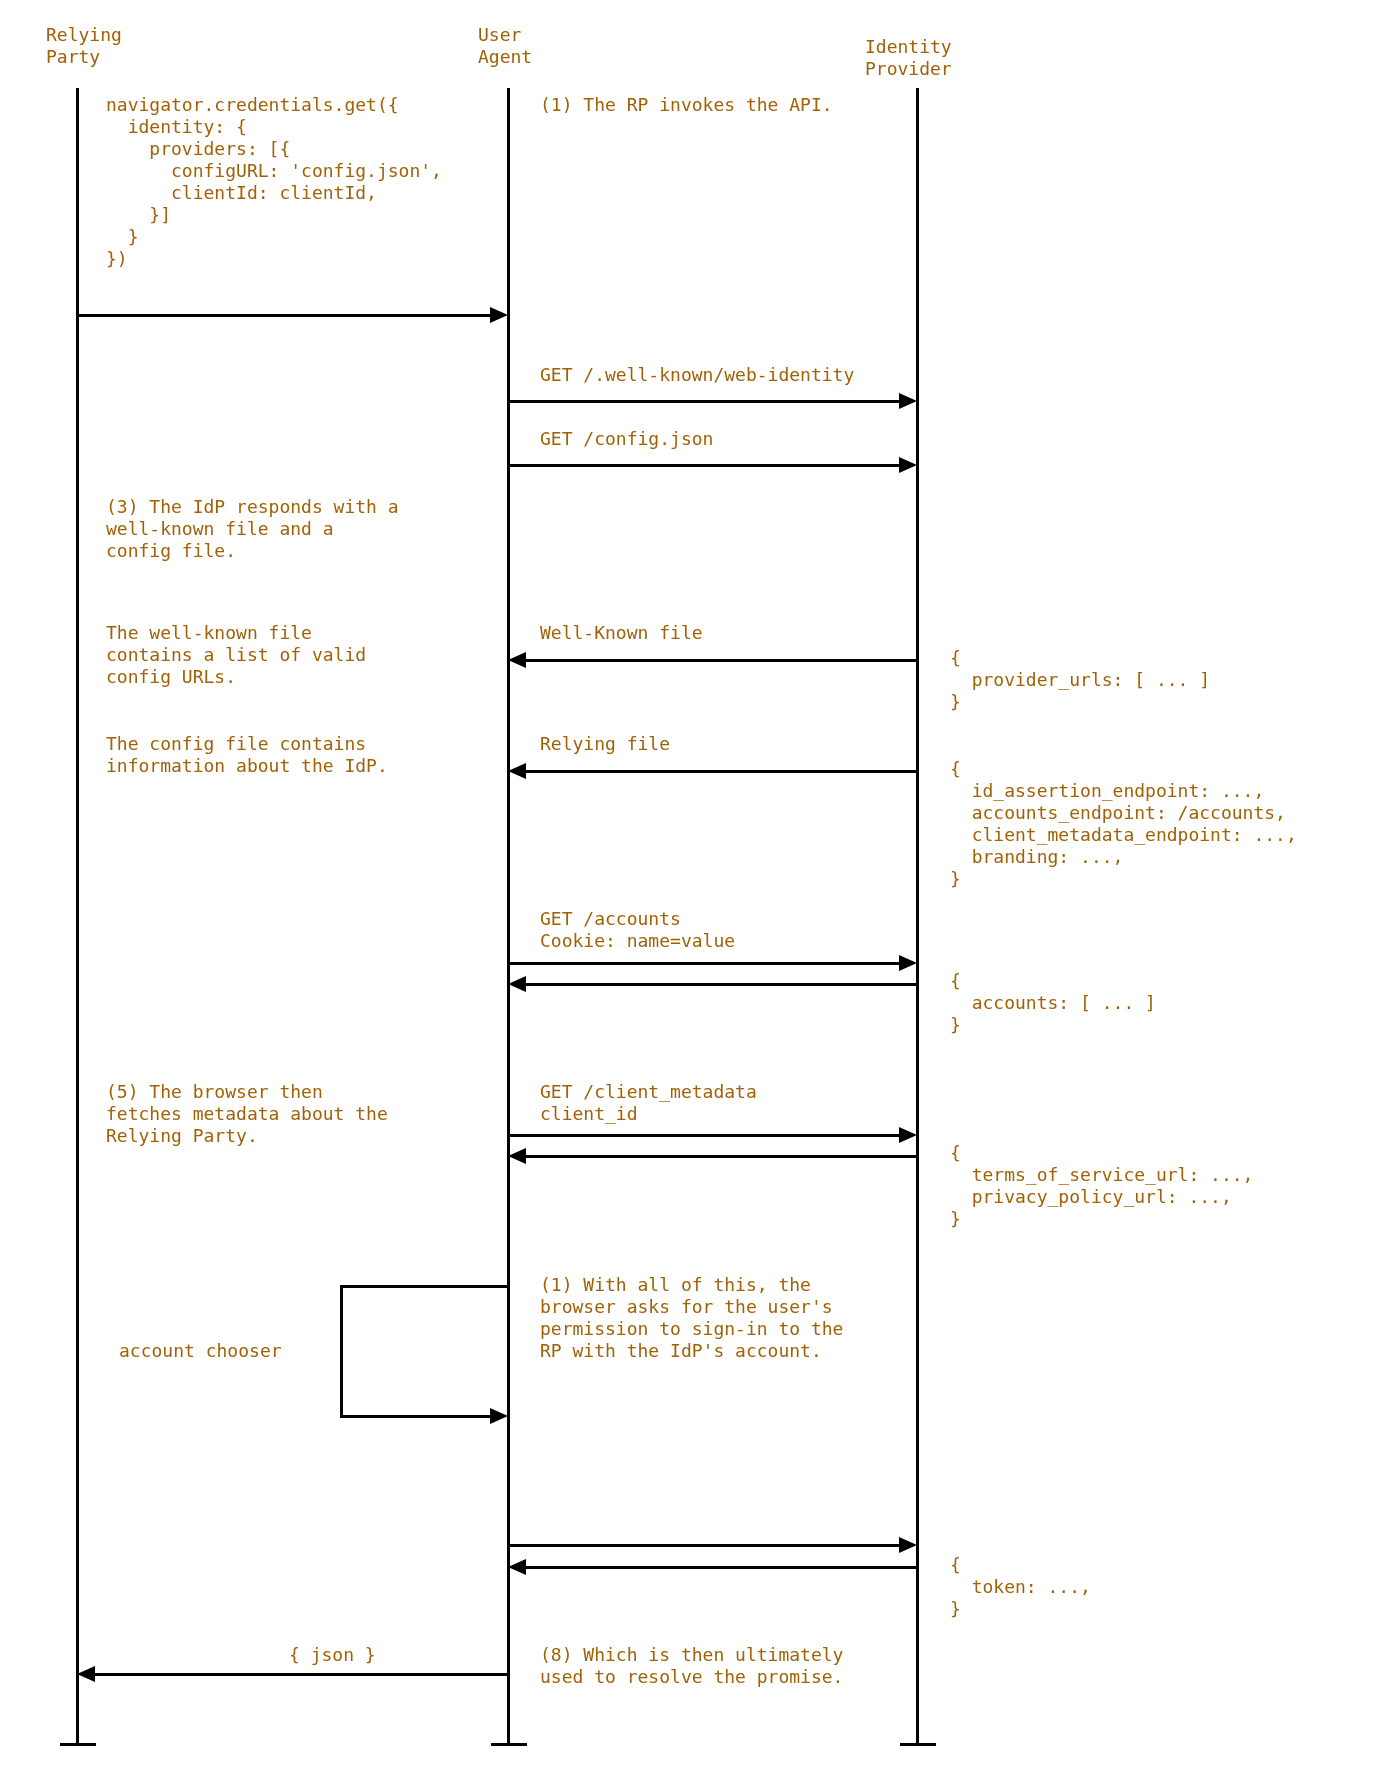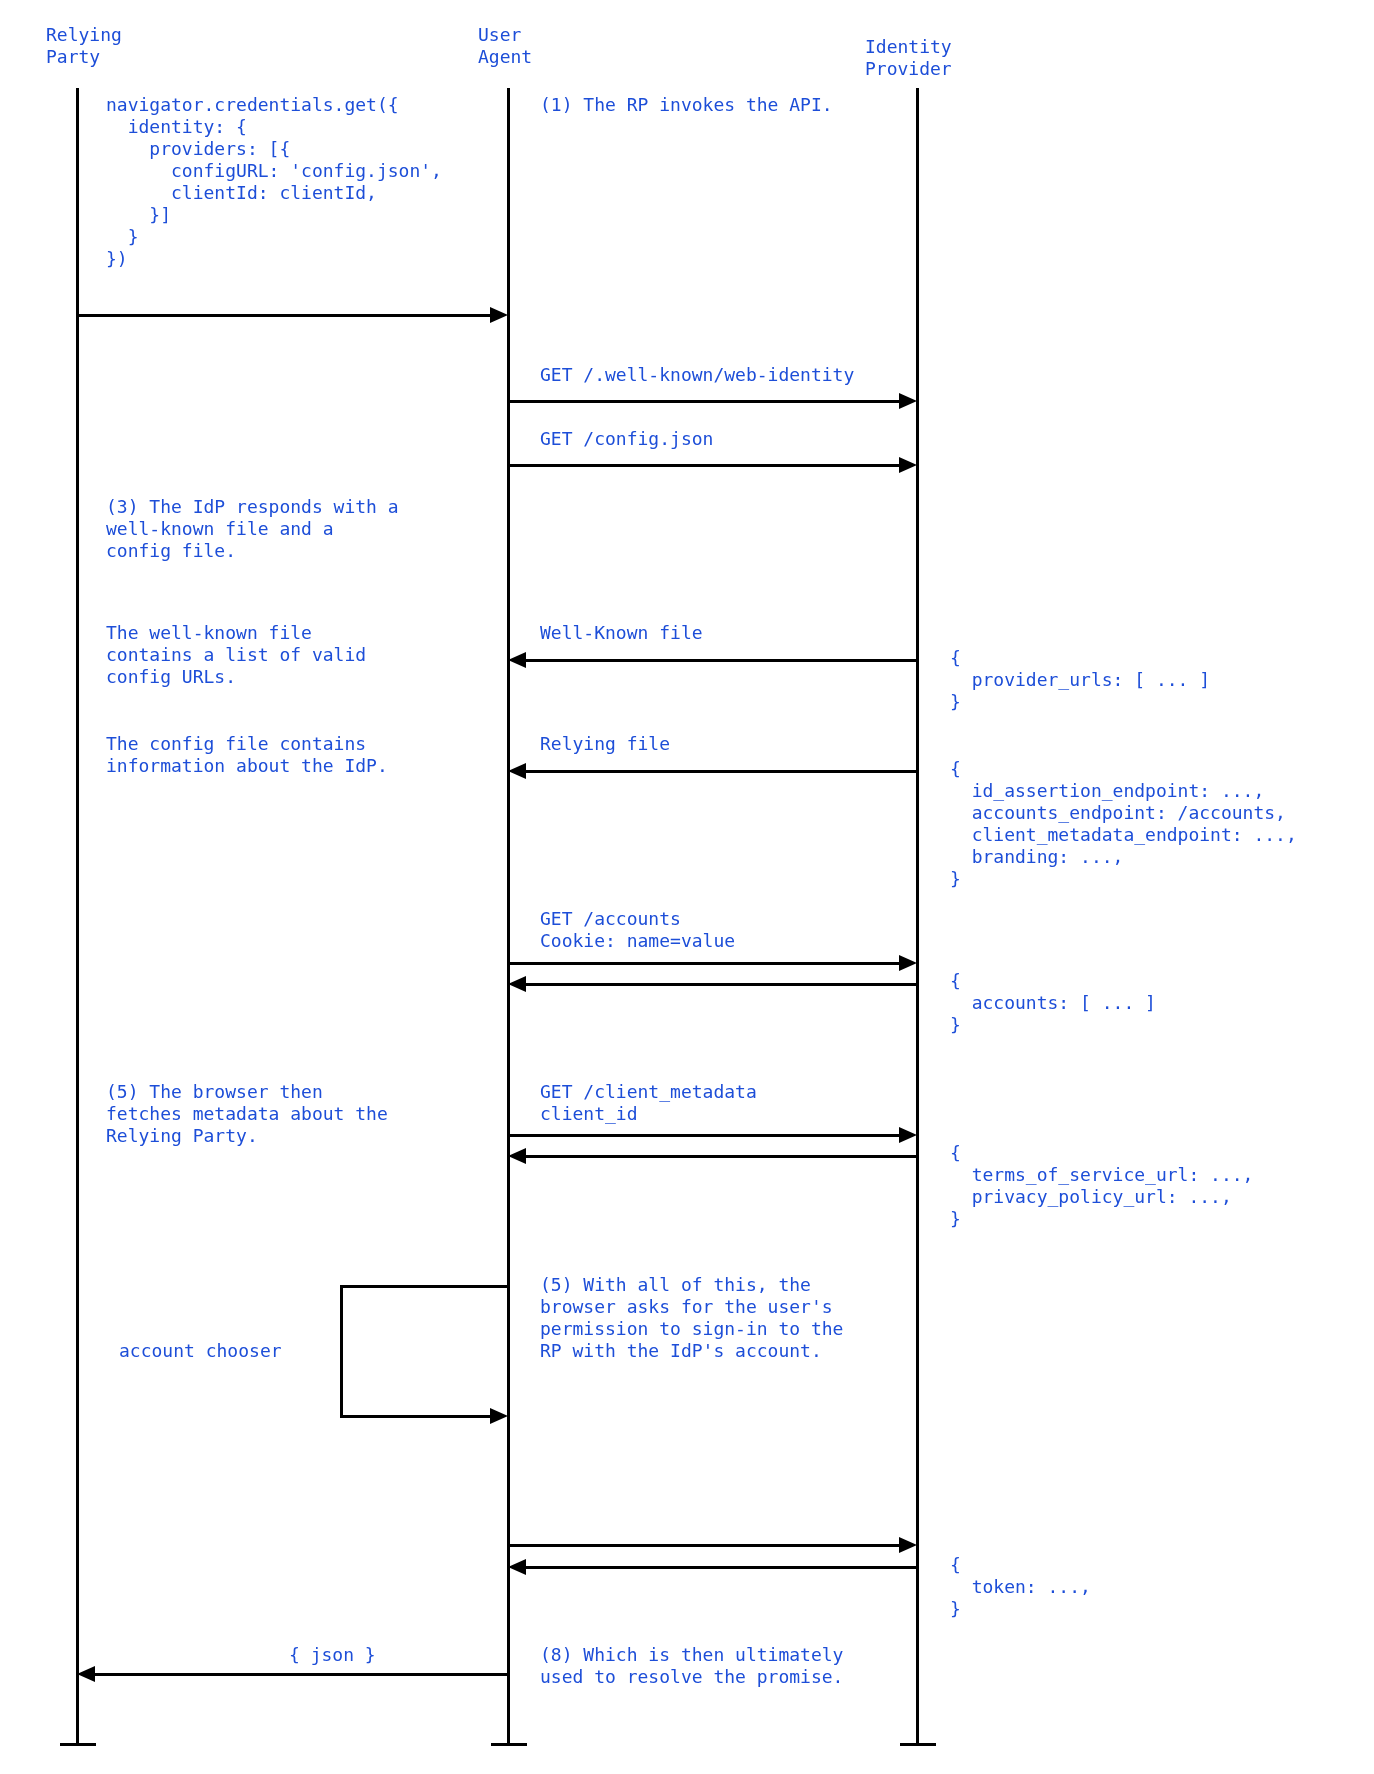--- a/index.html
+++ b/index.html
@@ -1,21 +1,21 @@
 <!DOCTYPE html>
 <html><head>
 <meta charset="utf-8">
 <style>
   html,body{margin:0;padding:0;background:#ffffff;}
   #stage{
     position:relative;
     width:1374px;height:1774px;
     background:#ffffff;
     font-family:"DejaVu Sans Mono", monospace;
-    font-size:18px;line-height:22px;color:#1d4ed8;
+    font-size:18px;line-height:22px;color:#a16207;
     overflow:hidden;
   }
   .txt{position:absolute;white-space:pre;}
   .lifeline{position:absolute;width:3px;background:#000;}
   .foot{position:absolute;height:3px;width:36px;background:#000;}
   .hline{position:absolute;height:3px;background:#000;}
   .vline{position:absolute;width:3px;background:#000;}
   .arrow{position:absolute;height:3px;background:#000;}
   .arrow.right::after{
     content:"";position:absolute;right:-18px;top:-7px;
@@ -100,21 +100,21 @@
 Relying Party.</div>
   <div class="txt" style="left:540px;top:1081px;">GET /client_metadata
 client_id</div>
   <div class="arrow right" style="left:508px;top:1134px;width:391px;"></div>
   <div class="arrow left" style="left:526px;top:1155px;width:391px;"></div>
   <div class="txt" style="left:950px;top:1142px;">{
   terms_of_service_url: ...,
   privacy_policy_url: ...,
 }</div>
 
-  <div class="txt" style="left:540px;top:1274px;">(5) With all of this, the
+  <div class="txt" style="left:540px;top:1274px;">(1) With all of this, the
 browser asks for the user's
 permission to sign-in to the
 RP with the IdP's account.</div>
   <div class="hline" style="left:340px;top:1285px;width:168px;"></div>
   <div class="vline" style="left:340px;top:1285px;height:133px;"></div>
   <div class="arrow right" style="left:340px;top:1415px;width:150px;"></div>
   <div class="txt" style="left:119px;top:1340px;">account chooser</div>
 
   <div class="arrow right" style="left:508px;top:1544px;width:391px;"></div>
   <div class="arrow left" style="left:526px;top:1566px;width:391px;"></div>

